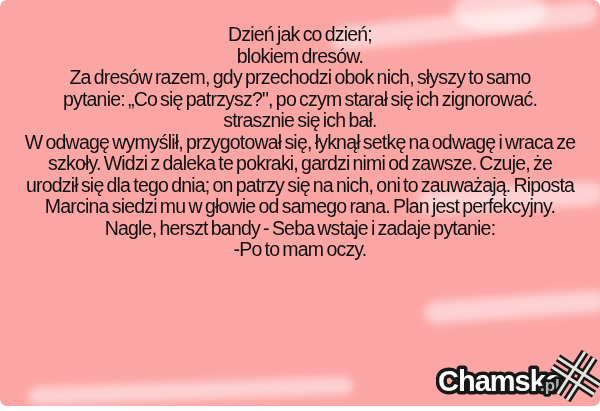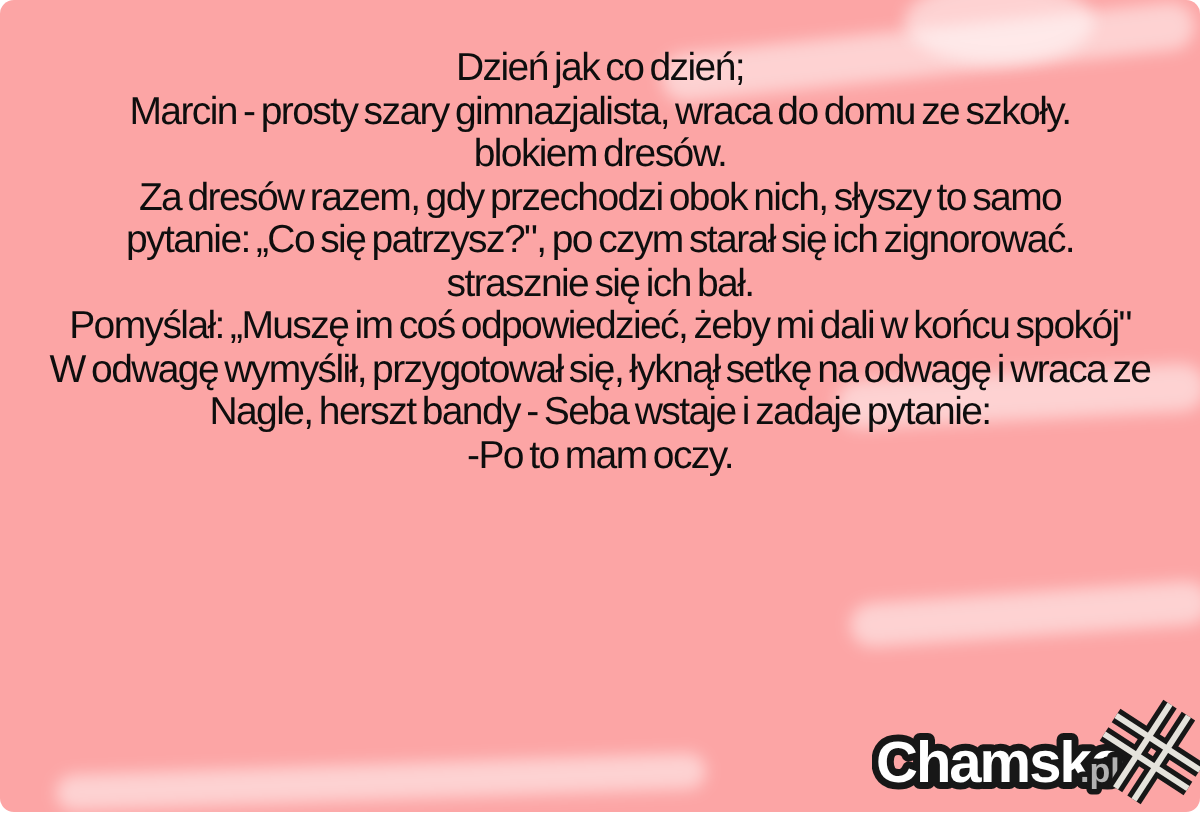--- a/index.html
+++ b/index.html
@@ -75,27 +75,28 @@
 <div class="page">
 
   <div class="streak s1"></div>
   <div class="streak s2"></div>
   <div class="streak s3"></div>
   <div class="streak s4"></div>
   <div class="streak s5"></div>
 
   <div class="meme-text">
     <div class="line">Dzień jak co dzień;</div>
-    <div class="line">Marcin - prosty szary gimnazjalista, wraca do domu ze szkoły.</div>
     <div class="line">blokiem dresów.</div>
     <div class="line">Za dresów razem, gdy przechodzi obok nich, słyszy to samo</div>
     <div class="line">pytanie: „Co się patrzysz?", po czym starał się ich zignorować.</div>
     <div class="line">strasznie się ich bał.</div>
-    <div class="line">Pomyślał: „Muszę im coś odpowiedzieć, żeby mi dali w końcu spokój"</div>
     <div class="line">W odwagę wymyślił, przygotował się, łyknął setkę na odwagę i wraca ze</div>
+    <div class="line">szkoły. Widzi z daleka te pokraki, gardzi nimi od zawsze. Czuje, że</div>
+    <div class="line">urodził się dla tego dnia; on patrzy się na nich, oni to zauważają. Riposta</div>
+    <div class="line">Marcina siedzi mu w głowie od samego rana. Plan jest perfekcyjny.</div>
     <div class="line">Nagle, herszt bandy - Seba wstaje i zadaje pytanie:</div>
     <div class="line">-Po to mam oczy.</div>
   </div>
 
   <svg class="watermark" viewBox="0 0 168 62" xmlns="http://www.w3.org/2000/svg">
     <text class="brand-text" x="2" y="45">Chamsko</text>
     <text class="tld-text" x="104" y="45">.pl</text>
     <g transform="translate(140,30) rotate(33)">
       <g class="hash-outline">
         <line x1="-5.5" y1="-25" x2="-5.5" y2="25"></line>

